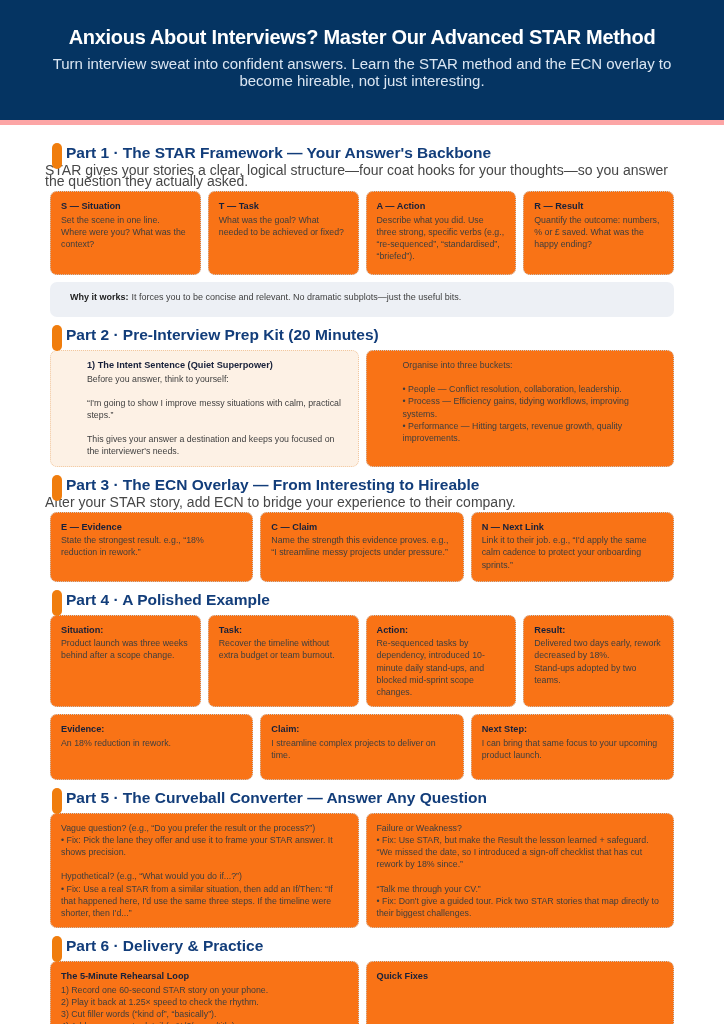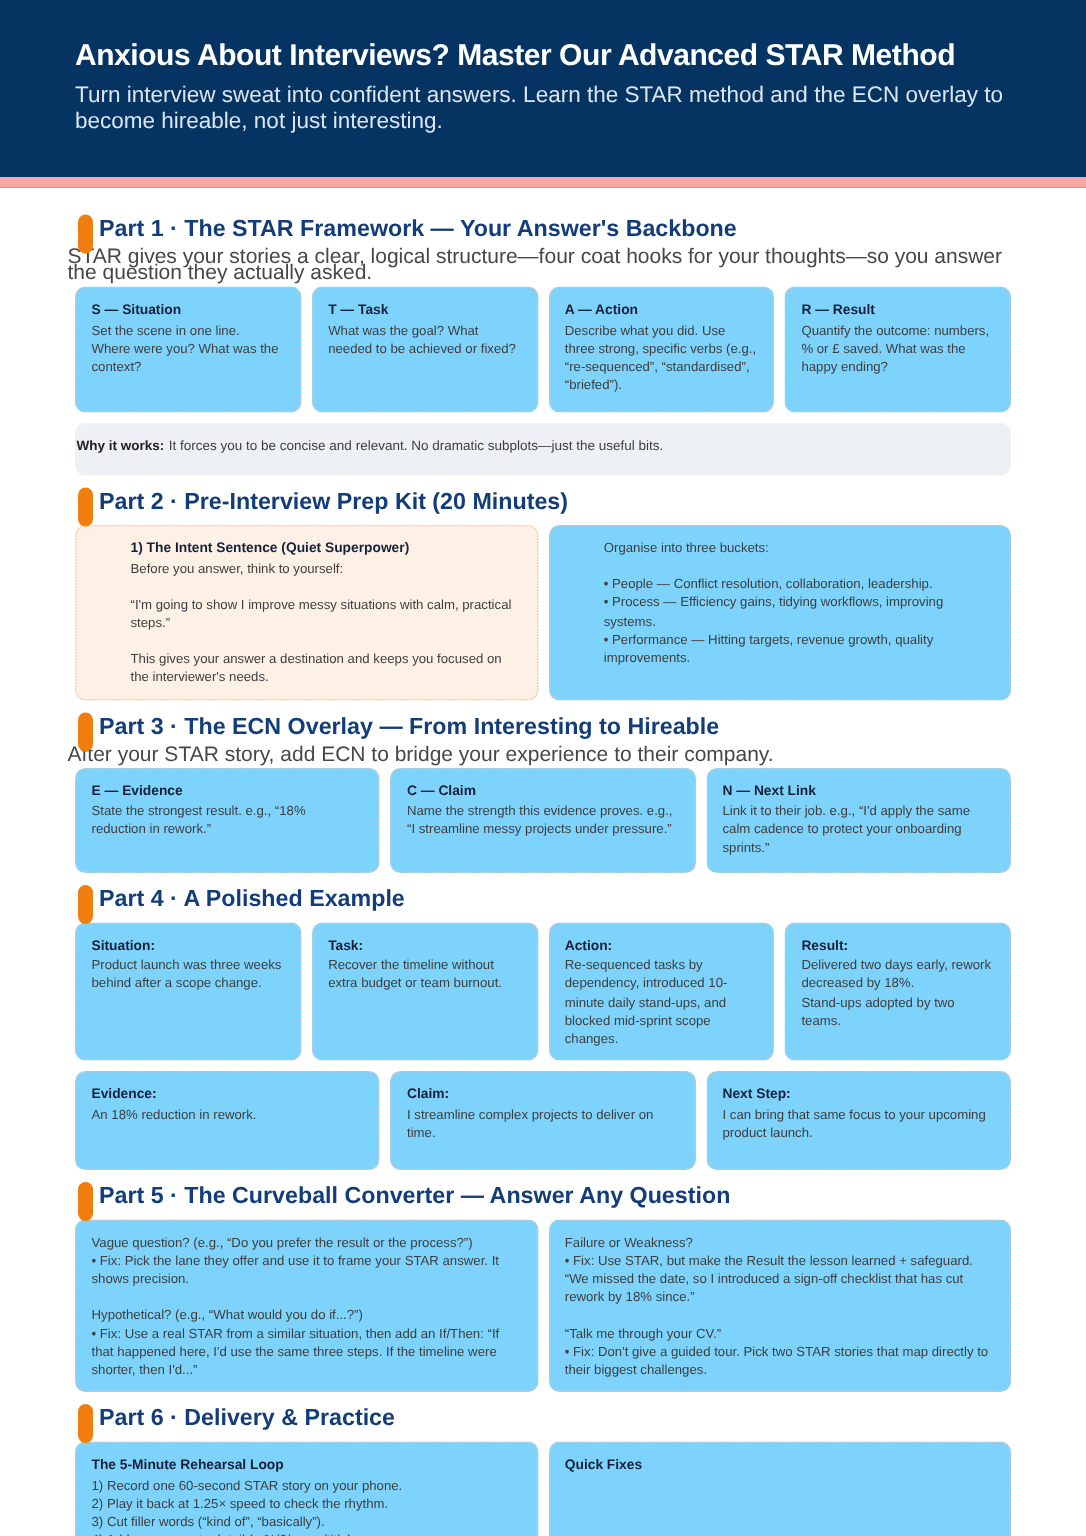--- a/index.html
+++ b/index.html
@@ -10,21 +10,22 @@
     font-family: "Liberation Sans", sans-serif;
     color: #3c3c3c;
     overflow: hidden;
     position: relative;
   }
   
   .banner {
     background: #053462;
     height: 125px;
     padding: 26px 50px 0;
-    border-bottom: 7px solid #fca5a5;
+    border-bottom: 5px solid #fca5a5;
+    text-align: center;
   }
   .banner-title {
     margin: 0 0 6px;
     font-size: 20px;
     font-weight: bold;
     letter-spacing: -0.3px;
     white-space: nowrap;
     color: #ffffff;
   }
   .banner-subtitle {
@@ -58,21 +59,21 @@
     line-height: 11px;
     color: #474747;
   }
   .grid { display: grid; gap: 7px; margin-top: 5px; }
   .intro + .grid { margin-top: 0; }
   .grid + .grid { margin-top: 7px; }
   .cols-2 { grid-template-columns: repeat(2, 1fr); }
   .cols-3 { grid-template-columns: repeat(3, 1fr); }
   .cols-4 { grid-template-columns: repeat(4, 1fr); }
   .card {
-    background: #7dd3fc;
+    background: #f97316;
     border: 1px dotted #c9c9c9;
     border-radius: 7px;
     padding: 8px 10px;
     font-size: 8.8px;
     line-height: 1.38;
     color: #3e3e3e;
   }
   .card.peach { background: #fdf1e5; border-color: #f2c79e; }
   .card-title {
     font-weight: bold;
@@ -85,21 +86,21 @@
   .g2 .card { min-height: 108px; padding-left: 36px; }
   .g3 .card { min-height: 70px; }
   .g4a .card { min-height: 62px; }
   .g4b .card { min-height: 66px; }
   .g5 .card { min-height: 96px; }
   .g6 .card { min-height: 90px; }
   .note {
     margin-top: 7px;
     background: #edf0f5;
     border-radius: 7px;
-    padding: 9px 1px 14px;
+    padding: 9px 20px 14px;
     font-size: 9px;
     line-height: 12px;
     color: #3e3e3e;
   }
   .note-label { font-weight: bold; color: #222222; margin-right: 3px; }
 </style>
 </head>
 <body>
 
 <header class="banner">

